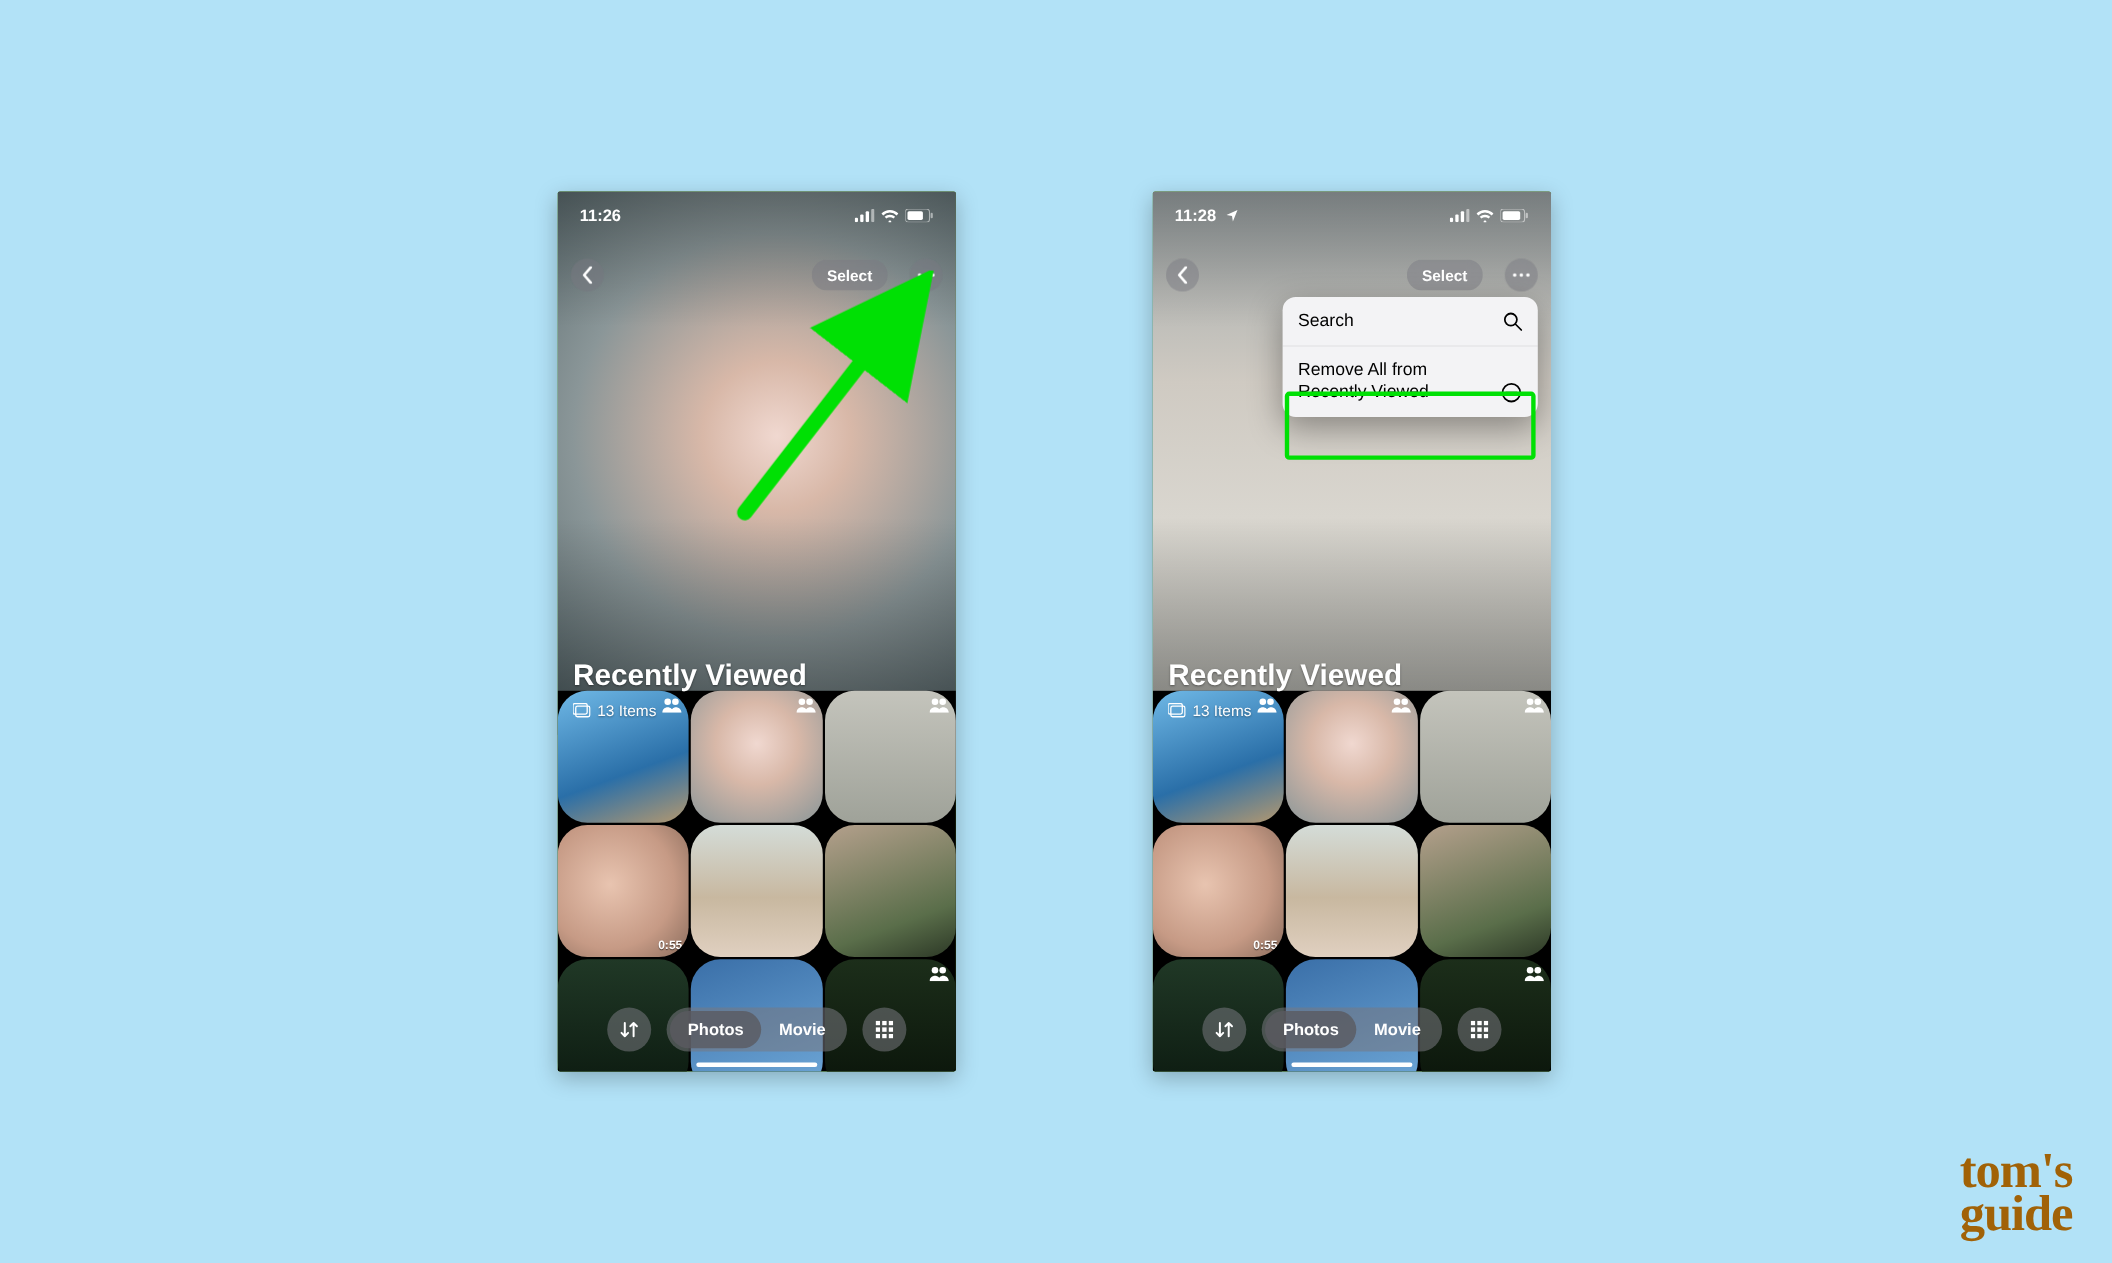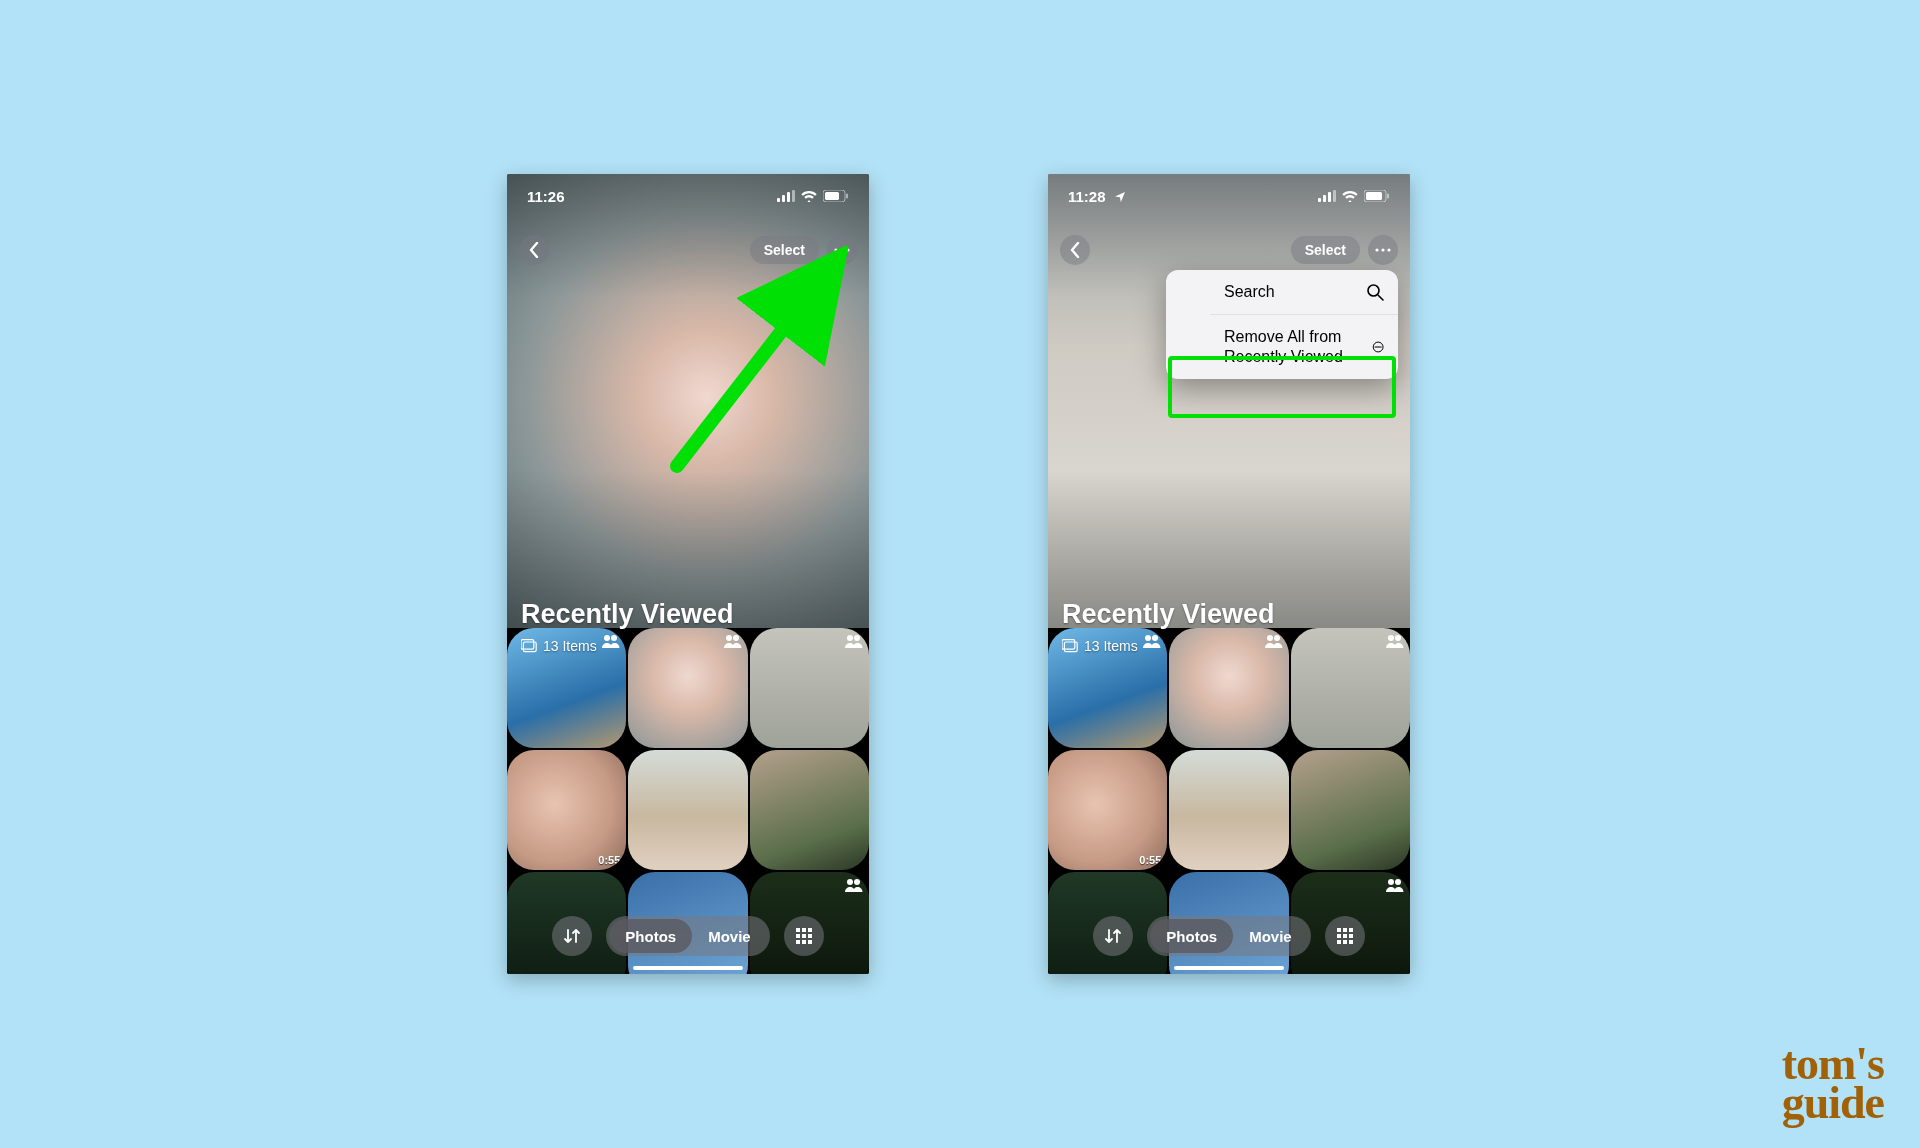--- a/index.html
+++ b/index.html
@@ -113,21 +113,21 @@
     width: 30px; height: 30px;
     border-radius: 50%;
   }
   .pill {
     height: 28px;
     padding: 0 14px;
     border-radius: 14px;
     font-size: 14px;
     font-weight: 600;
   }
-  .tb-right { display:flex; gap:8px; align-items:center; }
+  .tb-right { display:flex; gap:20px; align-items:center; }
 
   
   .arrow {
     position: absolute;
     left: 150px; top: 72px;
     width: 200px; height: 230px;
     z-index: 60;
     pointer-events:none;
   }
 
@@ -209,23 +209,22 @@
     overflow: hidden;
     z-index: 80;
     color: #000;
     box-shadow: 0 10px 30px rgba(0,0,0,.35);
   }
   .menu-item {
     display:flex; justify-content:space-between; align-items:center;
     padding: 12px 14px;
     font-size: 16px;
     border-bottom: 1px solid rgba(0,0,0,.08);
-    margin-left: 44px;
-  }
-  .menu-item:last-child { border-bottom:none; }
+  }
+  .menu-item:last-child { border-bottom:none;align-items:flex-end; }
   .menu-item .mi-text { line-height:1.25; }
   .hl {
     position:absolute;
     border: 4px solid #00e004;
     border-radius: 4px;
     z-index: 85;
     pointer-events:none;
   }
   .hl-remove { top: 182px; right: 14px; width: 228px; height: 62px; }
 

